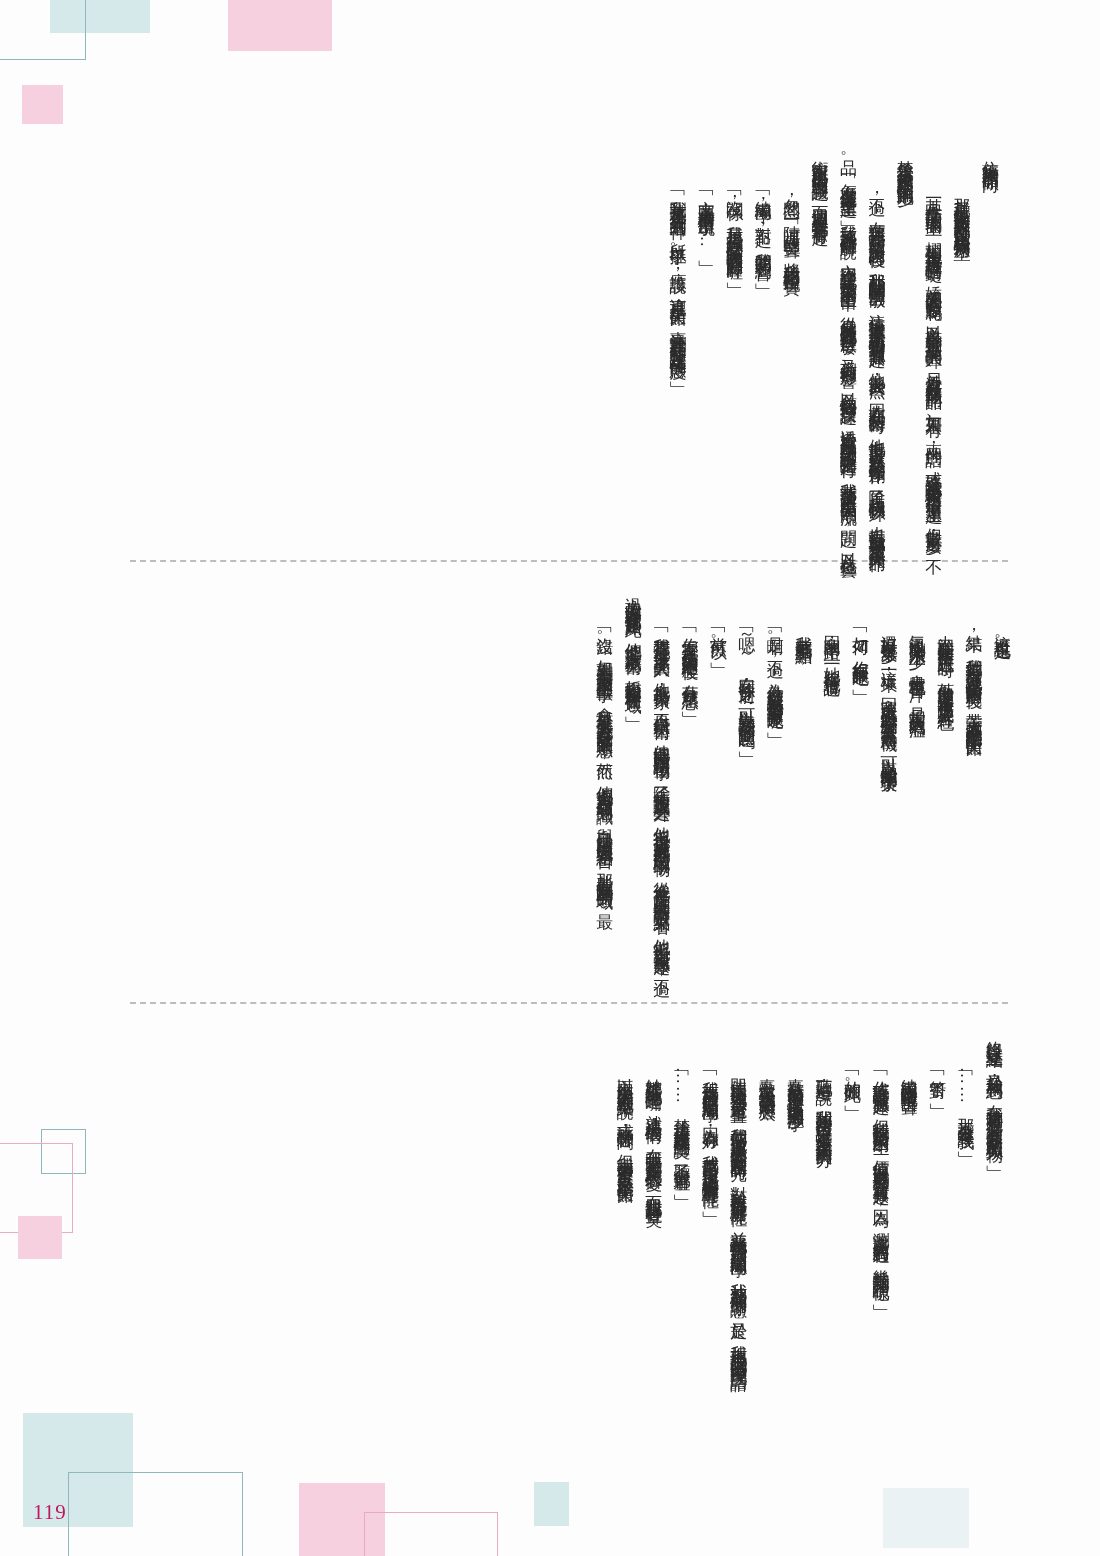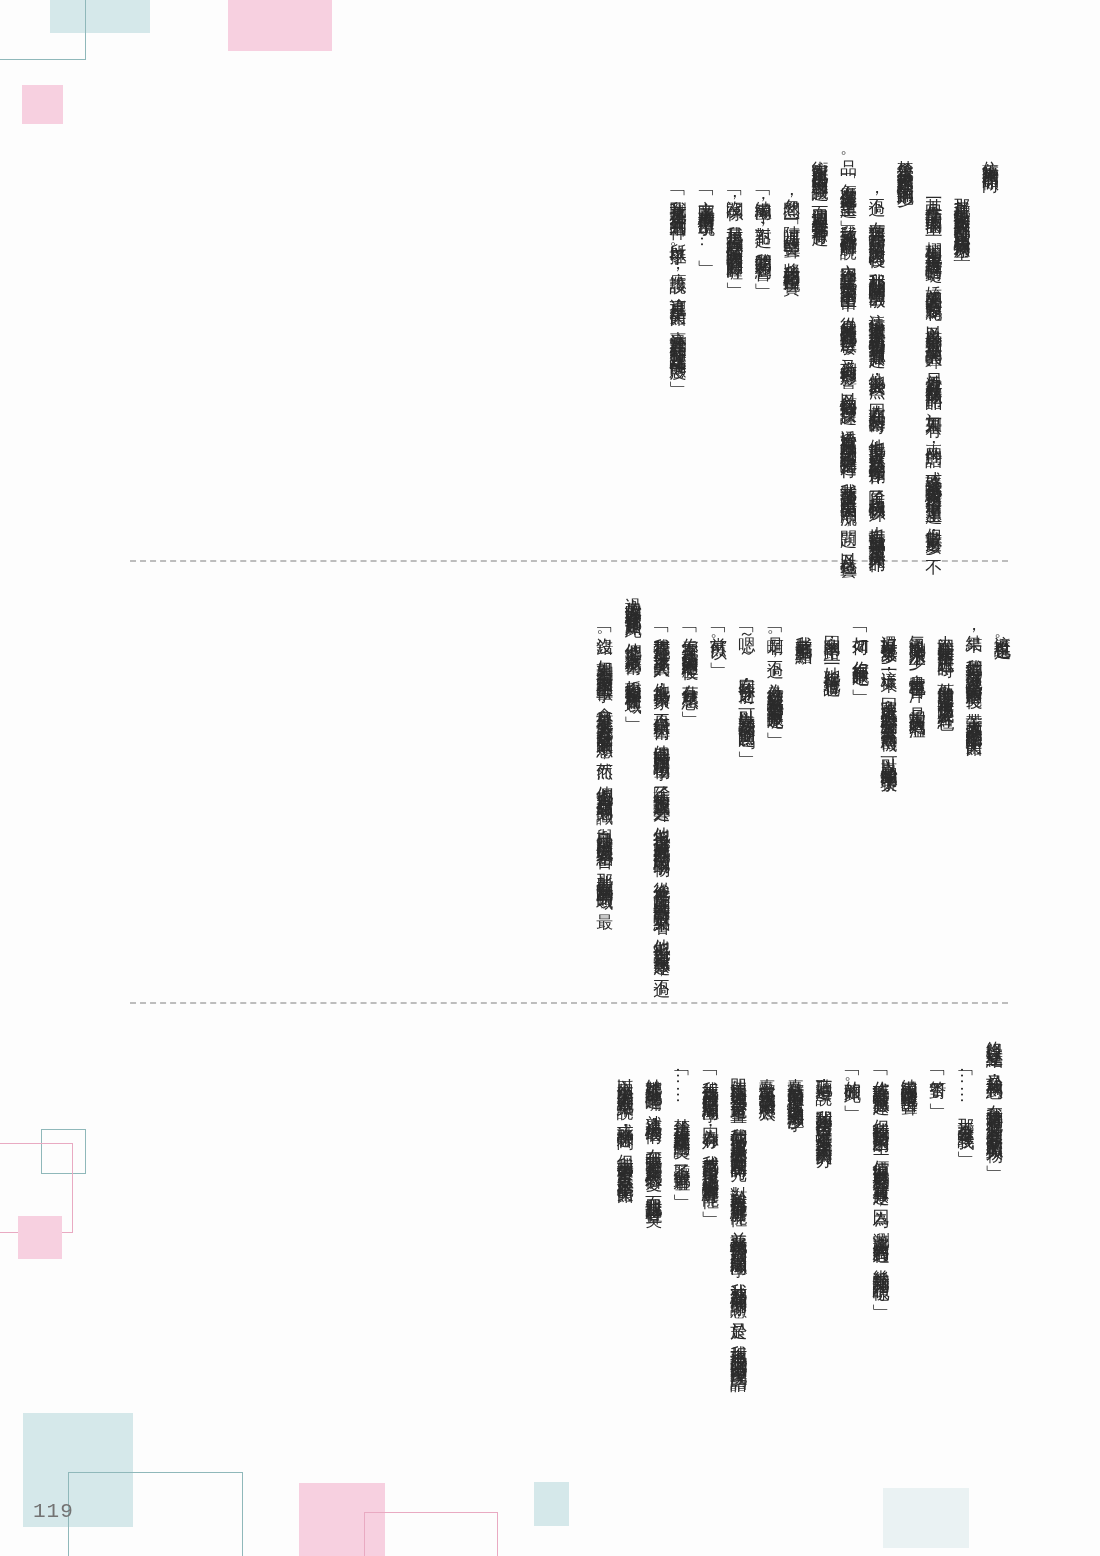--- a/index.html
+++ b/index.html
@@ -51,22 +51,22 @@
   #deco-blue-fill-bottom{left:23px;top:1413px;width:110px;height:114px;}
   #deco-teal-outline-bottom{left:68px;top:1472px;width:173px;height:120px;}
   #deco-pink-fill-bottom{left:299px;top:1483px;width:86px;height:90px;}
   #deco-pink-outline-bottom{left:364px;top:1512px;width:132px;height:80px;}
   #deco-blue-small-bottom{left:534px;top:1482px;width:35px;height:44px;}
   #deco-blue-faint-bottom{left:883px;top:1488px;width:86px;height:60px;}
   
   .page-number{
     position:absolute;left:33px;top:1500px;
     font-size:21px;letter-spacing:1px;
-    color:#737373;z-index:4;
-    font-family:Liberation Mono, monospace;
+    color:#be185d;z-index:4;
+    font-family:Liberation Serif, serif;
   }
 </style>
 </head>
 <body>
 
 <div id="page">
 
   <div class="deco fill-blue" id="deco-teal-fill-top"></div>
   <div class="deco outline-teal" id="deco-teal-outline-top"></div>
   <div class="deco fill-pink" id="deco-pink-fill-top-small"></div>

